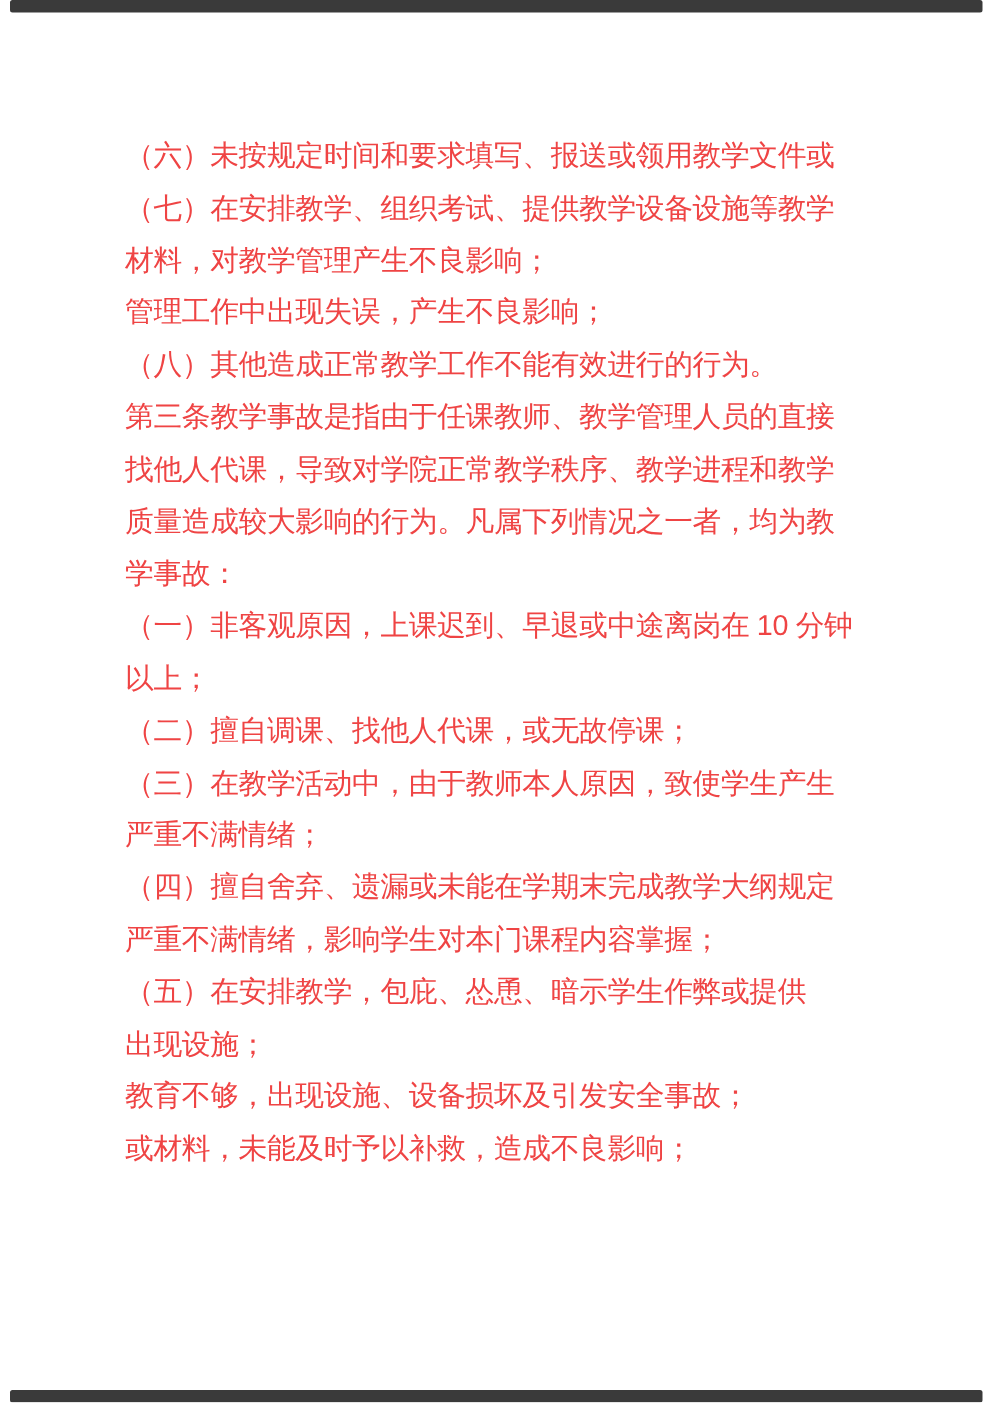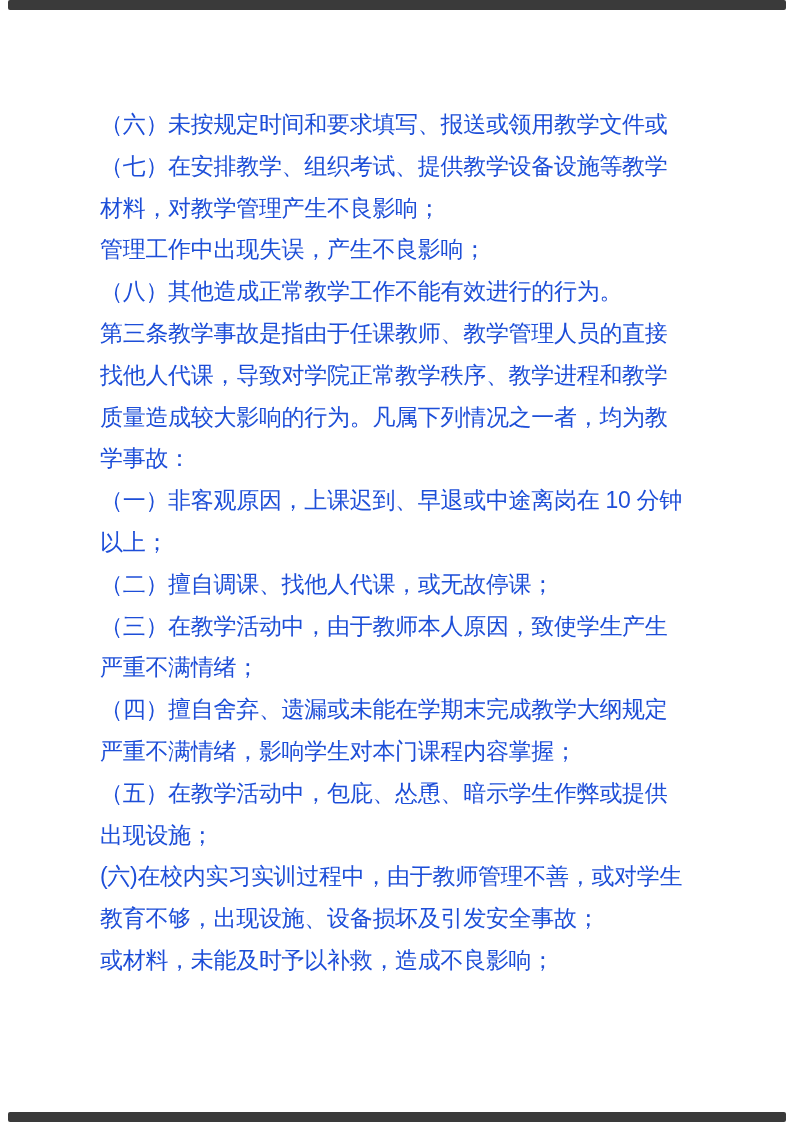--- a/index.html
+++ b/index.html
@@ -23,21 +23,21 @@
     background: #3a3a3a;
     border-radius: 2px;
   }
   .edge-bar.top { top: 0; }
   .edge-bar.bottom { bottom: 0; }
   .text-block {
     position: absolute;
     left: 100px;
     top: 104px;
     width: 586px;
-    color: #1d4ed8;
+    color: #ef4444;
     font-size: 23px;
     line-height: 41.8px;
     text-align: left;
   }
   .line {
     height: 41.8px;
     white-space: nowrap;
     letter-spacing: -0.3px;
   }
 </style>
@@ -57,21 +57,20 @@
     <div class="line">找他人代课，导致对学院正常教学秩序、教学进程和教学</div>
     <div class="line">质量造成较大影响的行为。凡属下列情况之一者，均为教</div>
     <div class="line">学事故：</div>
     <div class="line">（一）非客观原因，上课迟到、早退或中途离岗在 10 分钟</div>
     <div class="line">以上；</div>
     <div class="line">（二）擅自调课、找他人代课，或无故停课；</div>
     <div class="line">（三）在教学活动中，由于教师本人原因，致使学生产生</div>
     <div class="line">严重不满情绪；</div>
     <div class="line">（四）擅自舍弃、遗漏或未能在学期末完成教学大纲规定</div>
     <div class="line">严重不满情绪，影响学生对本门课程内容掌握；</div>
-    <div class="line">（五）在教学活动中，包庇、怂恿、暗示学生作弊或提供</div>
+    <div class="line">（五）在安排教学，包庇、怂恿、暗示学生作弊或提供</div>
     <div class="line">出现设施；</div>
-    <div class="line">(六)在校内实习实训过程中，由于教师管理不善，或对学生</div>
     <div class="line">教育不够，出现设施、设备损坏及引发安全事故；</div>
     <div class="line">或材料，未能及时予以补救，造成不良影响；</div>
   </div>
 
   <div class="edge-bar bottom"></div>
 </div>
 
 </body></html>

